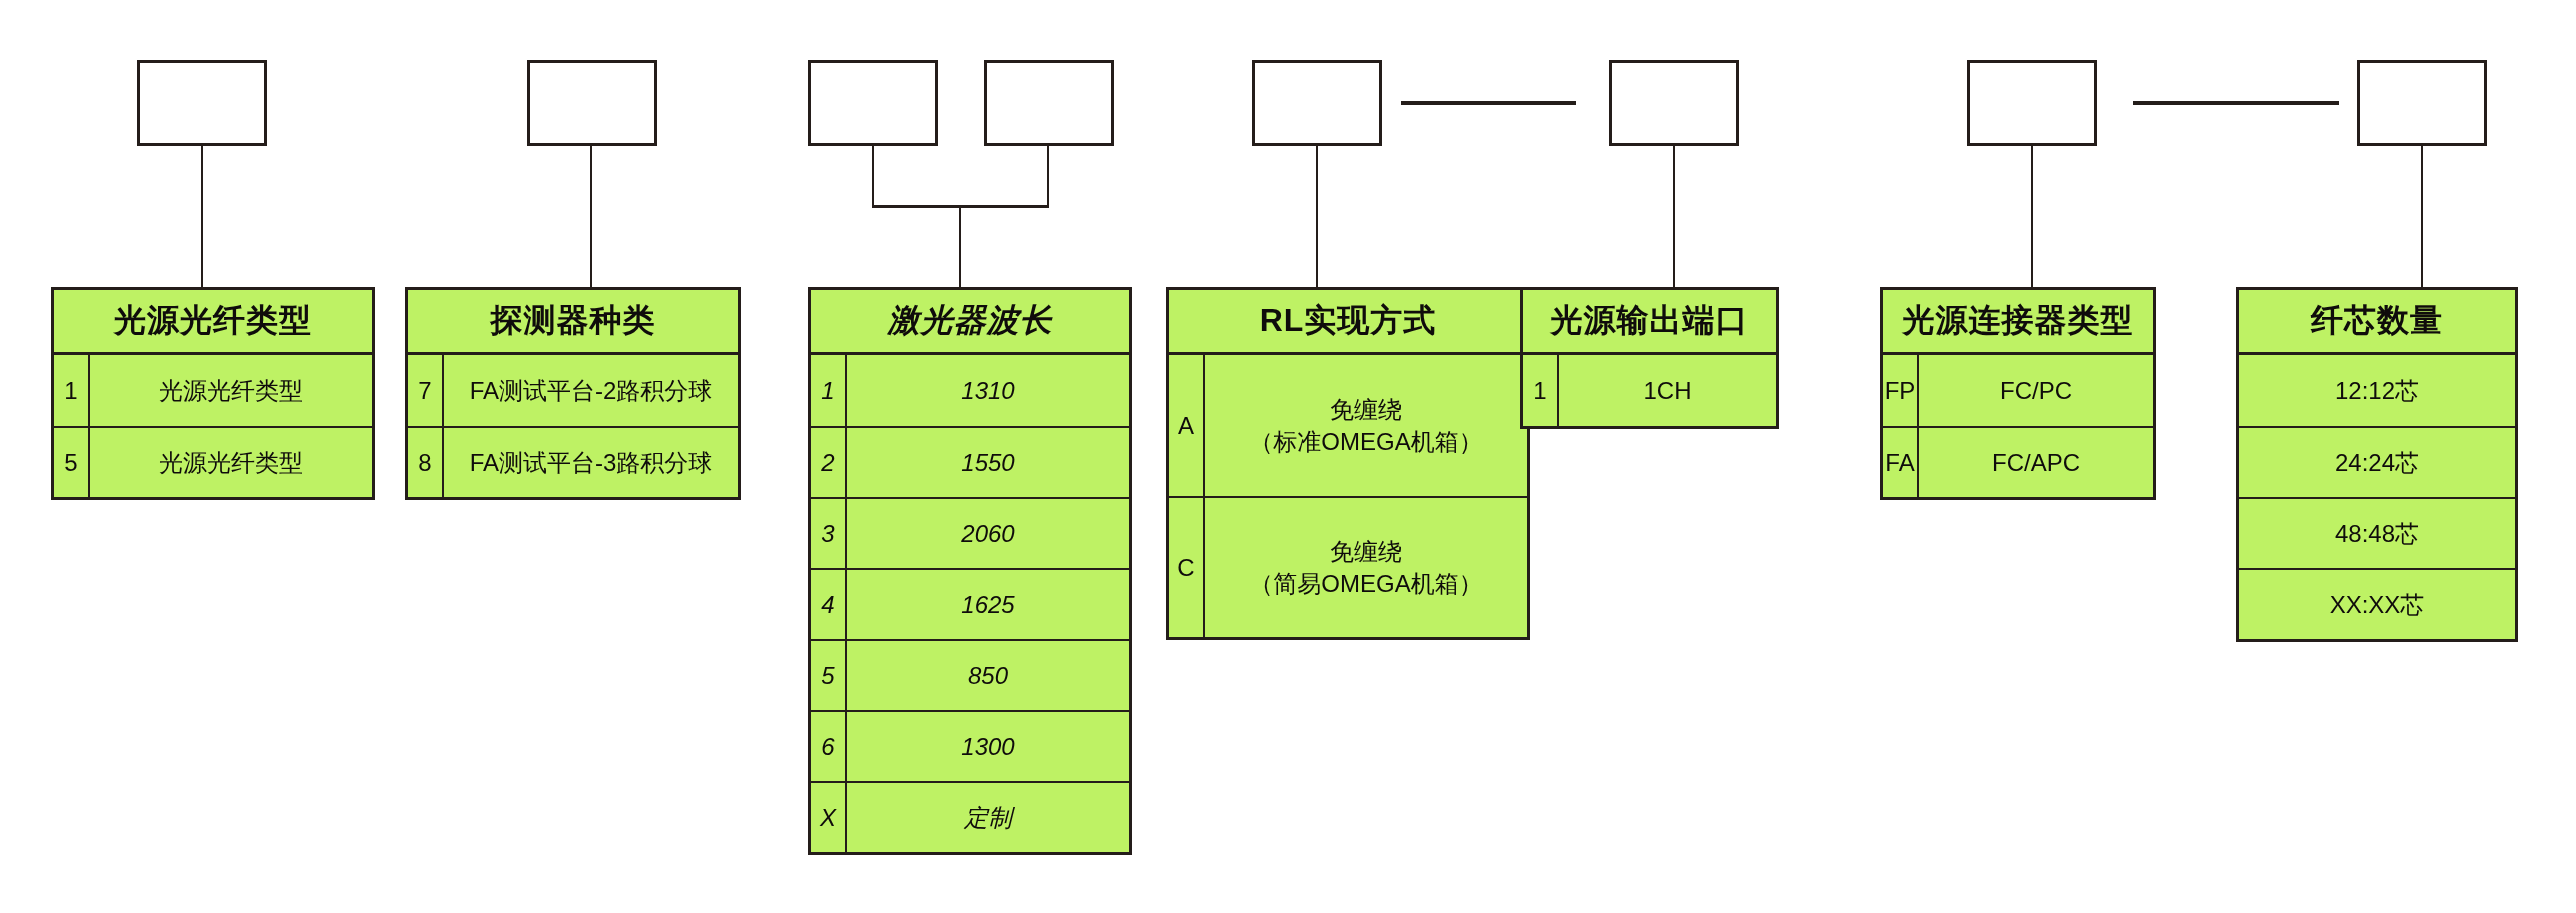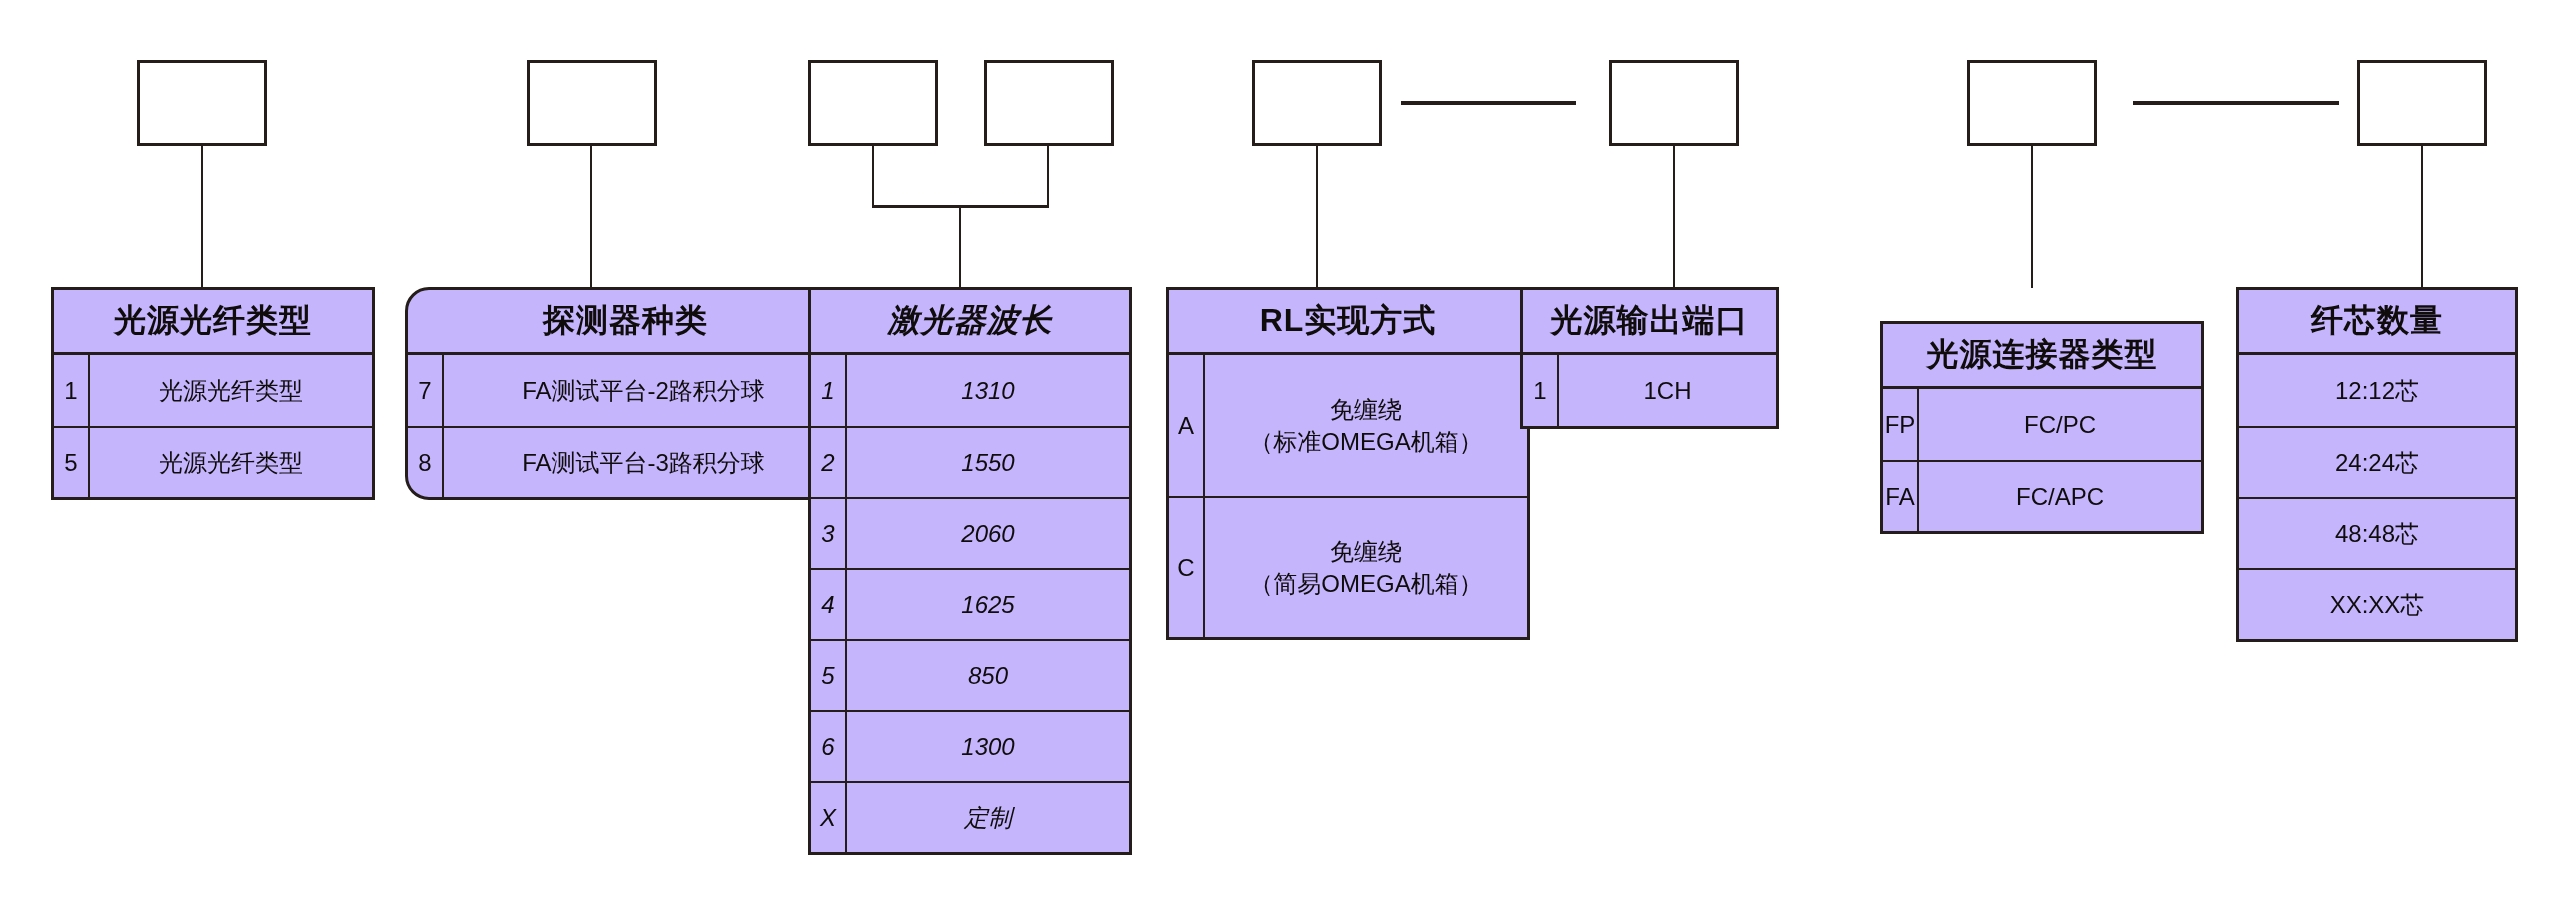--- a/index.html
+++ b/index.html
@@ -28,21 +28,21 @@
   }
   
   .vl{position:absolute;width:2.1px;background:var(--ln);}
   .hl{position:absolute;height:3.1px;background:var(--ln);}
   .dash{position:absolute;height:4.1px;top:101px;background:var(--ln);}
   
   .tbl{
     position:absolute;
     top:287px;
     border:3.1px solid var(--ln);
-    background:#c4b5fd;
+    background:#bef264;
     box-sizing:border-box;
   }
   .hdr{
     height:65px;
     border-bottom:3.1px solid var(--ln);
     display:flex;
     align-items:center;
     justify-content:center;
     font-size:32px;
     font-weight:bold;
@@ -72,25 +72,25 @@
     display:flex;
     align-items:center;
     justify-content:center;
     text-align:center;
     font-size:24px;
     line-height:1.3;
     white-space:pre-line;
   }
   
   .t1{left:51px;width:324px;}
-  .t2{left:405px;width:441px;border-radius:24px;}
+  .t2{left:405px;width:336px;}
   .t3{left:808px;width:324px;font-style:italic;}
   .t4{left:1166px;width:364px;}
   .t5{left:1520px;width:259px;}
-  .t6{left:1880px;width:324px;margin-top:34px;}
+  .t6{left:1880px;width:276px;}
   .t7{left:2236px;width:282px;}
 </style>
 </head>
 <body>
 
 <div class="canvas">
 
   <div class="box" style="left:137px"></div>
   <div class="box" style="left:527px"></div>
   <div class="box" style="left:808px"></div>

